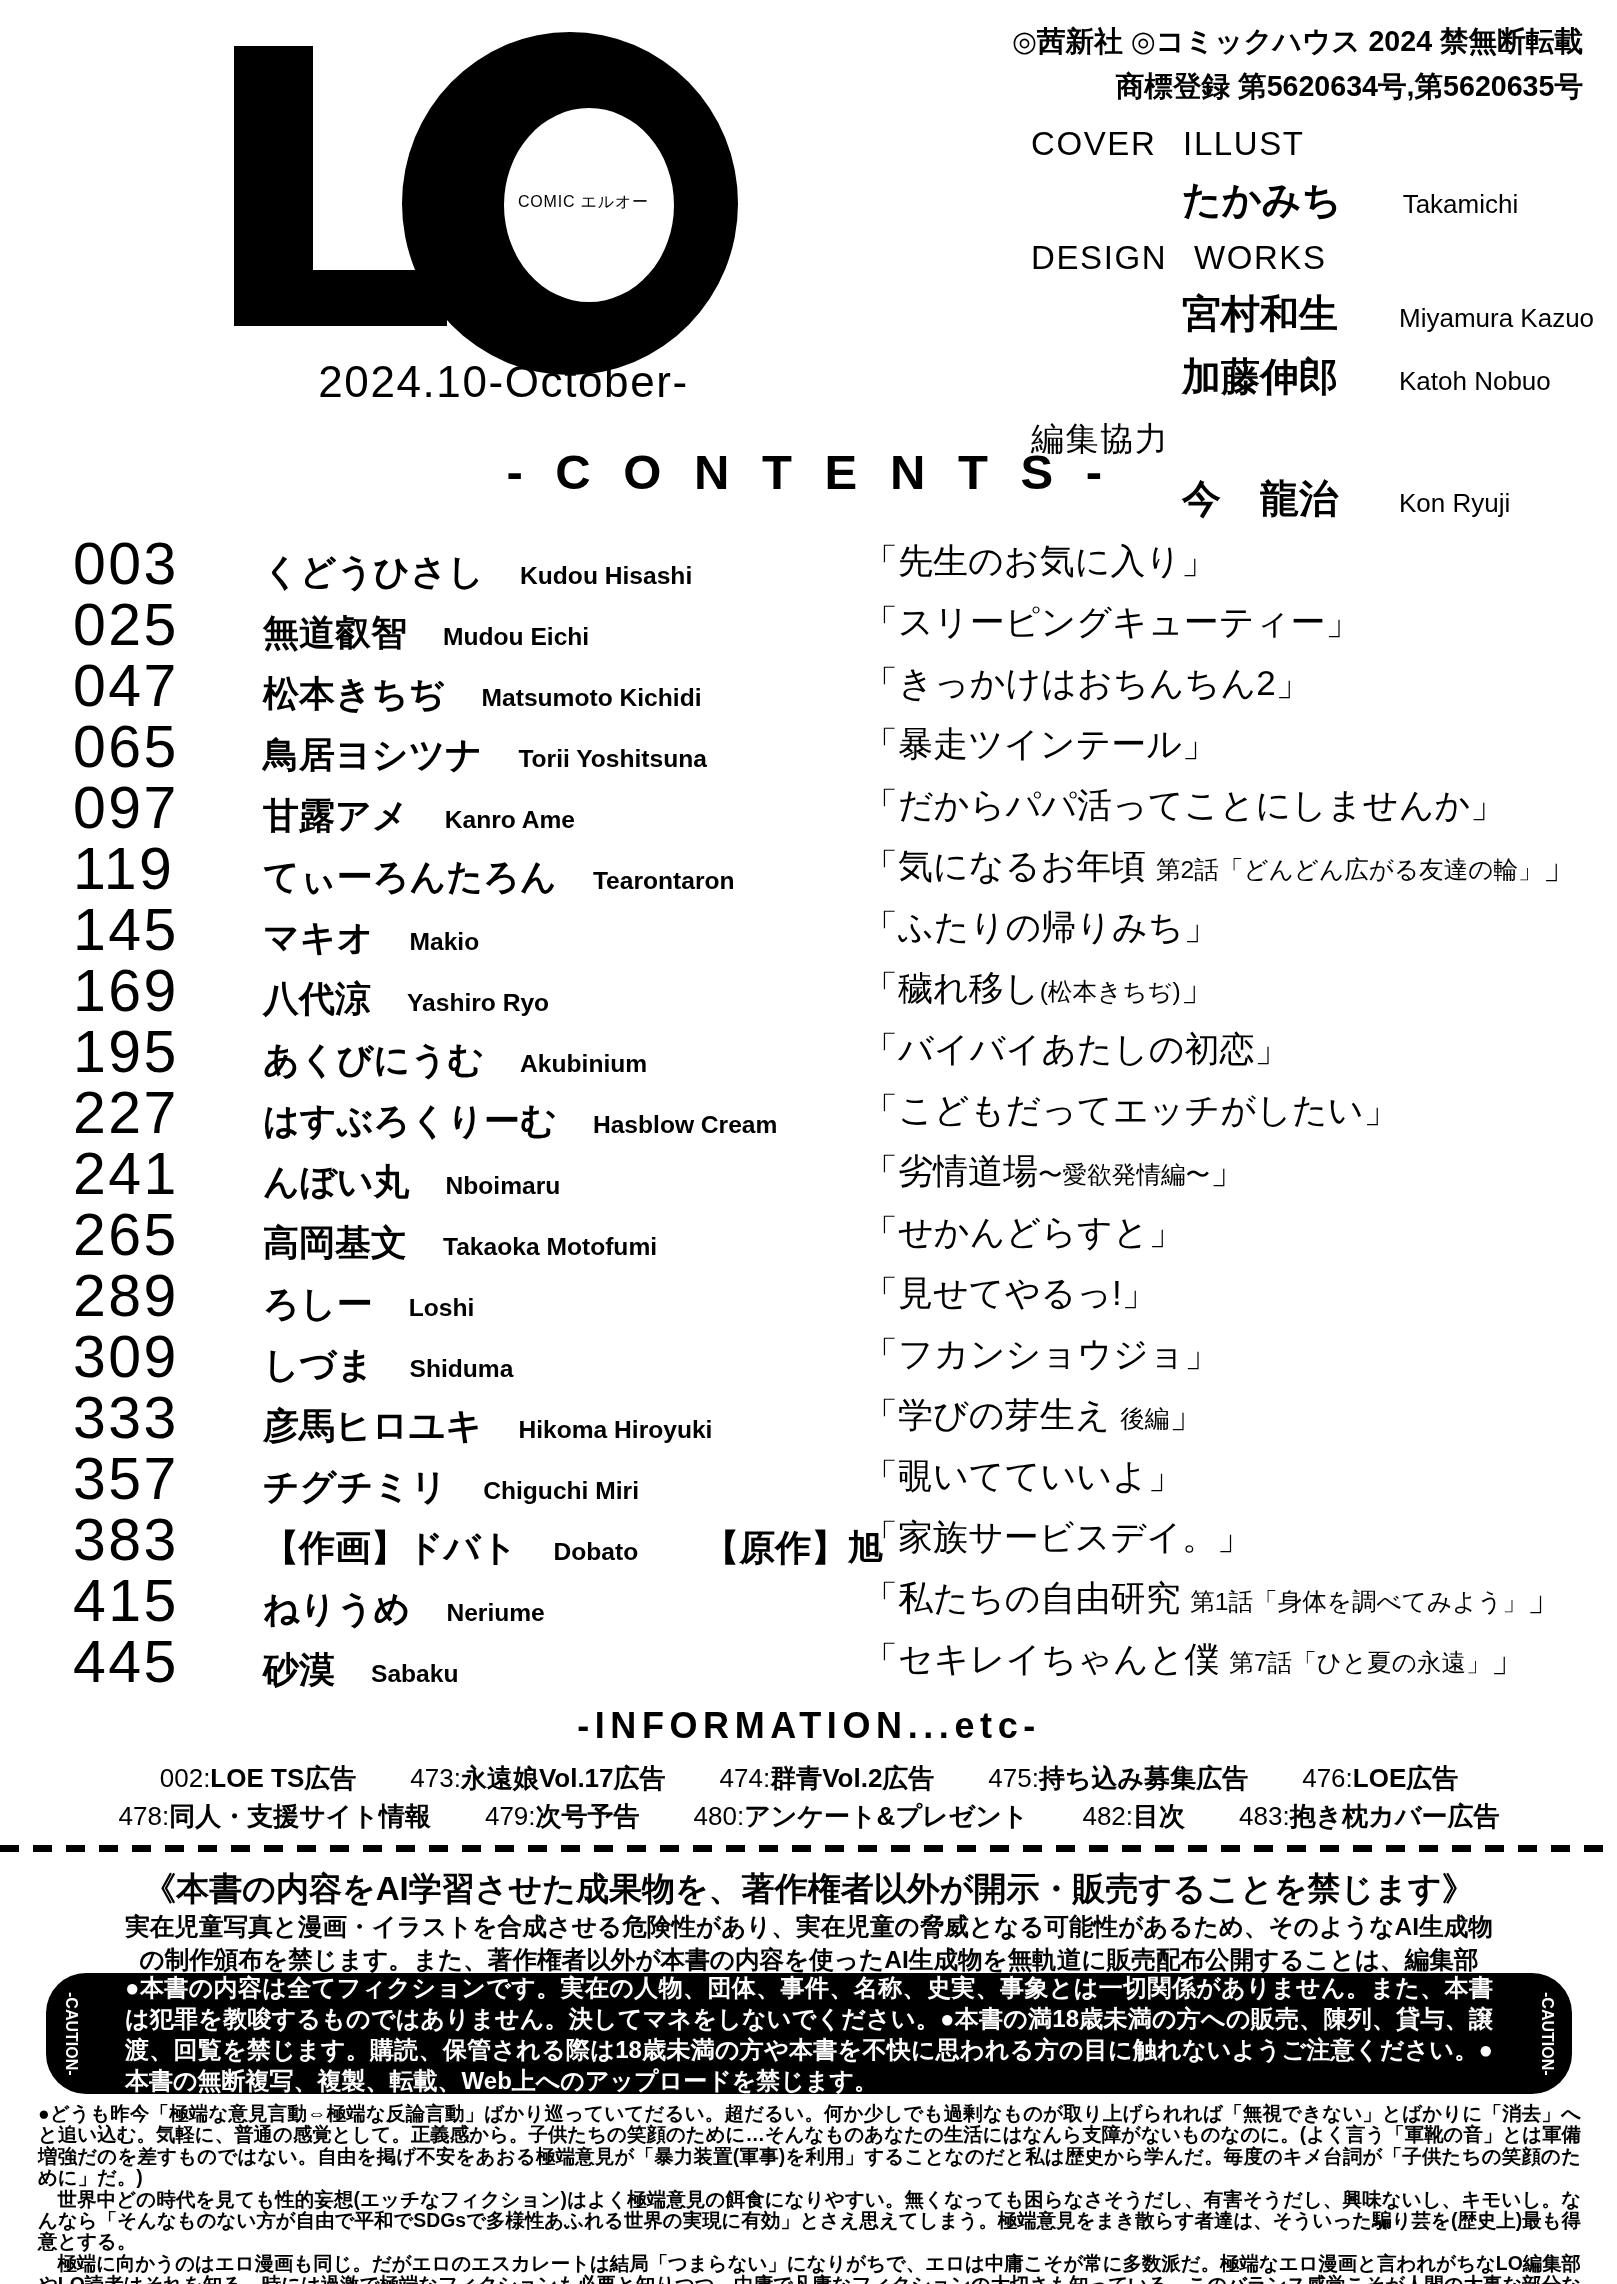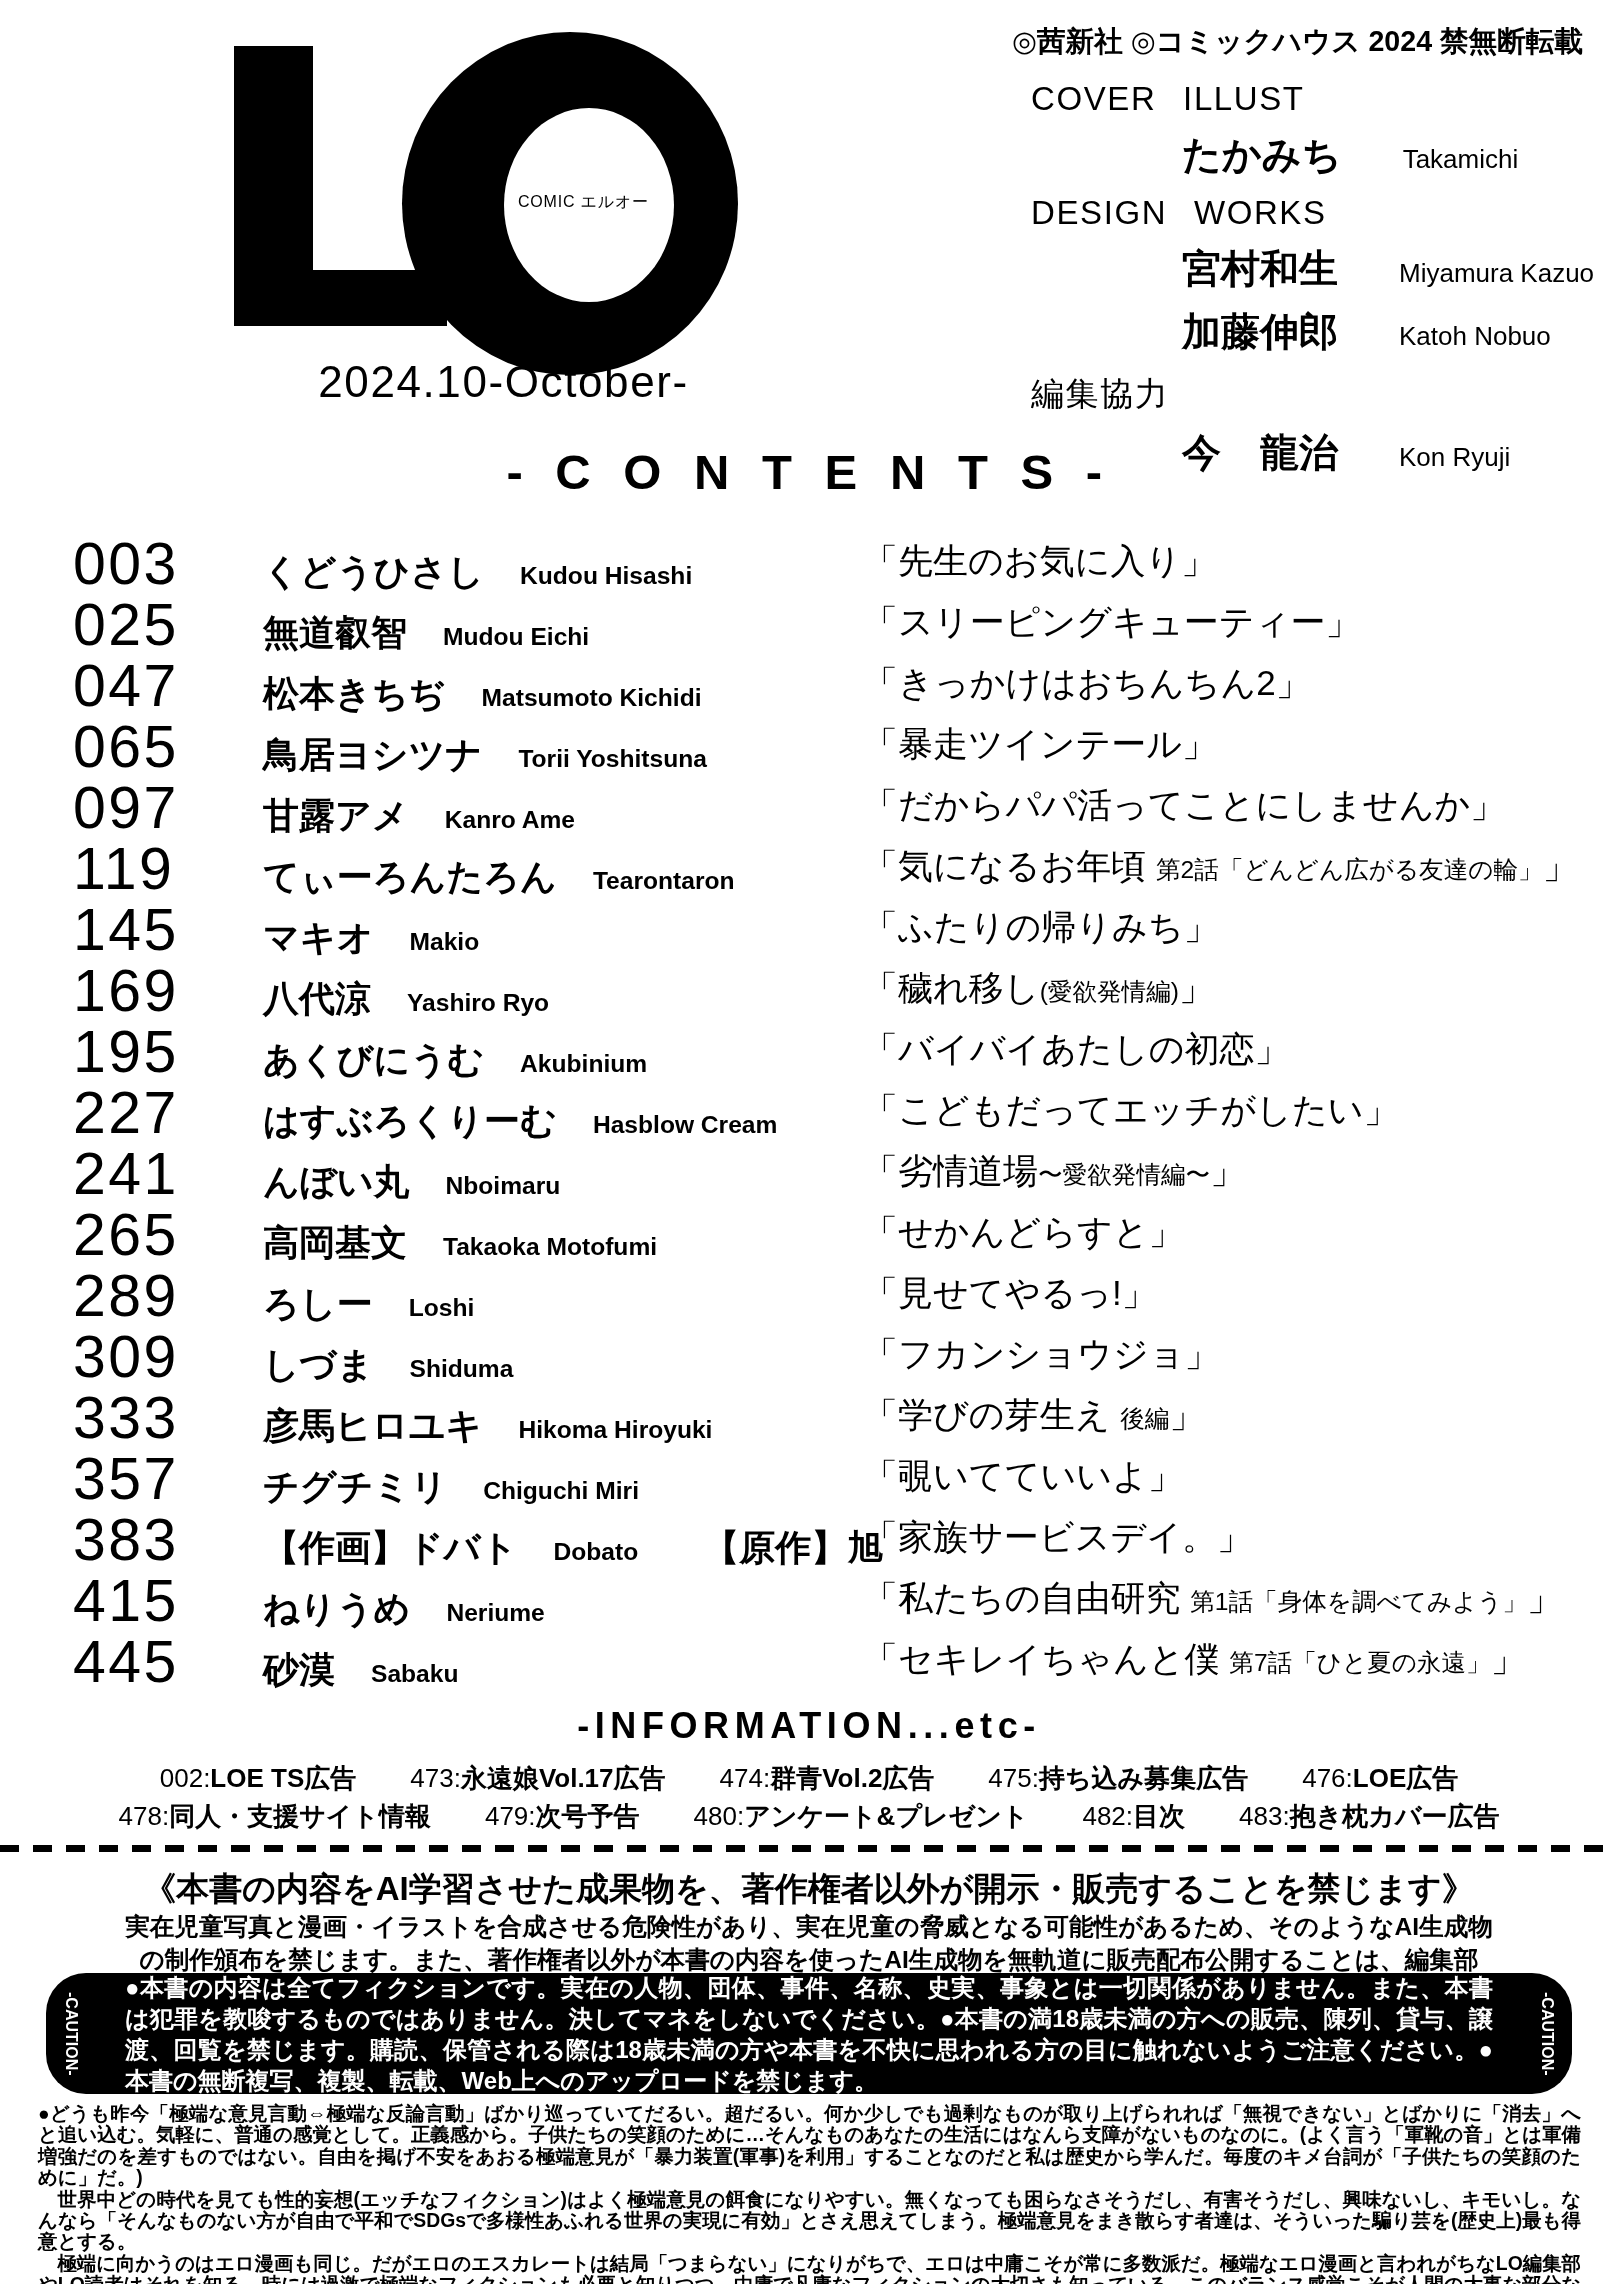--- a/index.html
+++ b/index.html
@@ -71,20 +71,21 @@
     <div class="logo-O-label">COMIC エルオー</div>
   </div>
 </div>
 <div class="issue-line">
   <span>2024.10</span>
   <span>-October-</span>
 </div>
 
 <div class="masthead">
   <div class="copy">◎茜新社 ◎コミックハウス 2024 禁無断転載</div>
+  <div class="copy">商標登録 第5620634号,第5620635号</div>
   <div class="credits">
       <div class="credit-role">COVER ILLUST</div>
       <div class="credit-person">
         <span class="credit-name">たかみち</span>
         <span class="credit-romaji">Takamichi</span>
       </div>
       <div class="credit-role">DESIGN WORKS</div>
       <div class="credit-person">
         <span class="credit-name">宮村和生</span>
         <span class="credit-romaji">Miyamura Kazuo</span>
@@ -150,21 +151,21 @@
     <div class="c-author">マキオ</div>
     <div class="c-romaji">Makio</div>
 
     <div class="c-title"><span class="t-main">「ふたりの帰りみち」</span></div>
   </div>
     <div class="row">
     <div class="c-page">169</div>
     <div class="c-author">八代涼</div>
     <div class="c-romaji">Yashiro Ryo</div>
 
-    <div class="c-title"><span class="t-main">「穢れ移し</span><span class="t-sub">(愛欲発情編)</span><span class="t-main">」</span></div>
+    <div class="c-title"><span class="t-main">「穢れ移し</span><span class="t-sub">(松本きちぢ)</span><span class="t-main">」</span></div>
   </div>
     <div class="row">
     <div class="c-page">195</div>
     <div class="c-author">あくびにうむ</div>
     <div class="c-romaji">Akubinium</div>
 
     <div class="c-title"><span class="t-main">「バイバイあたしの初恋」</span></div>
   </div>
     <div class="row">
     <div class="c-page">227</div>

